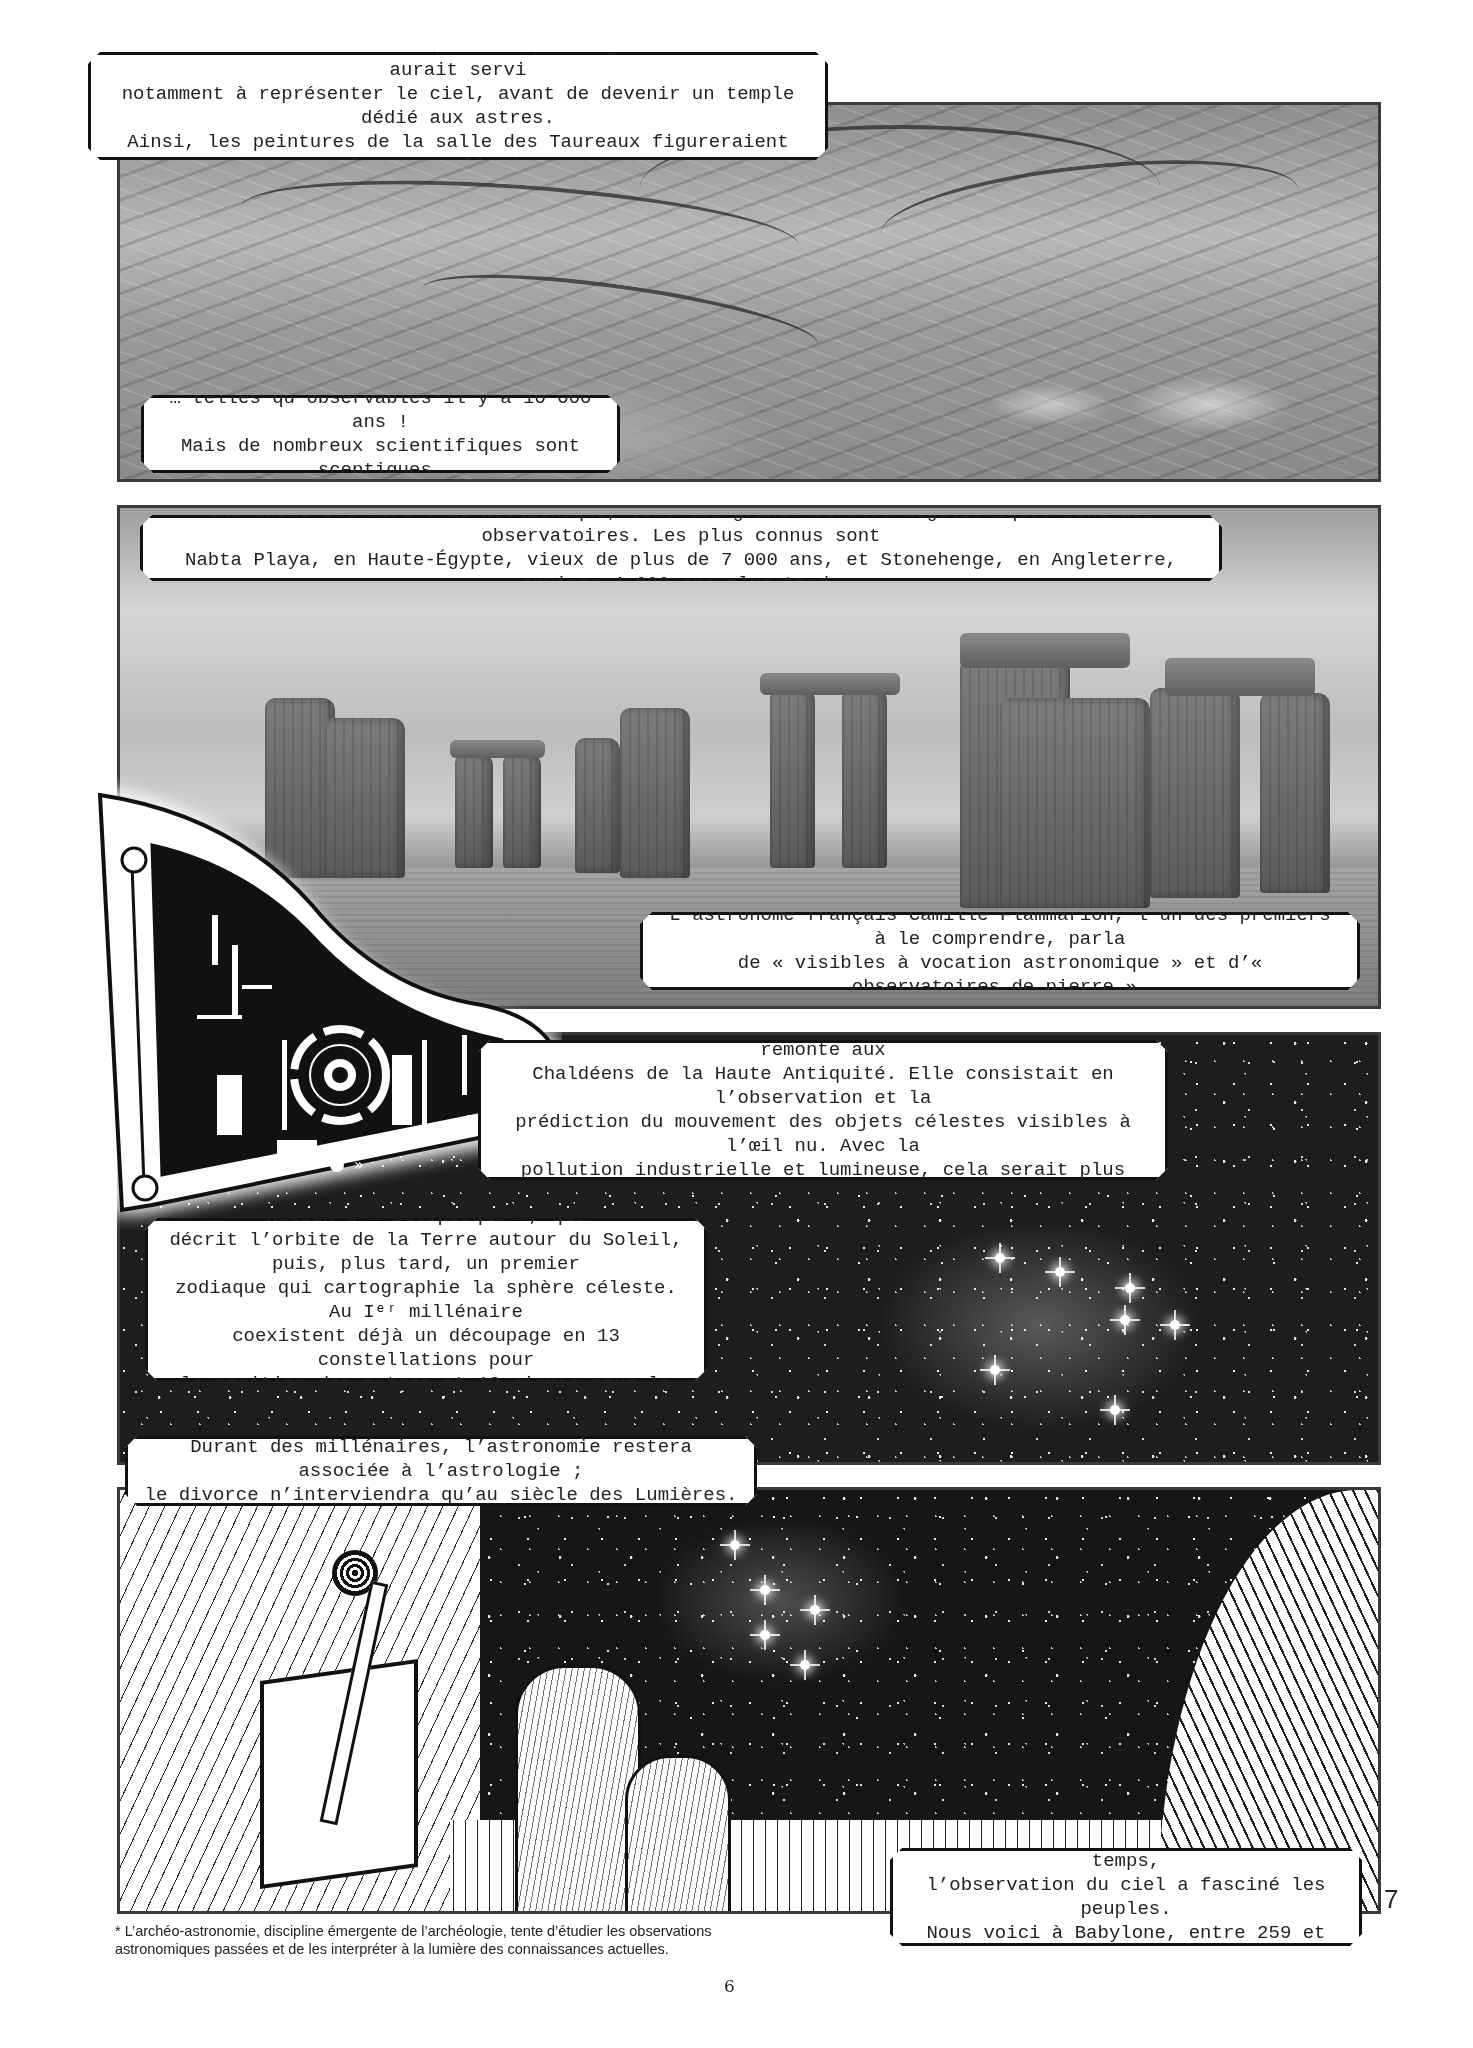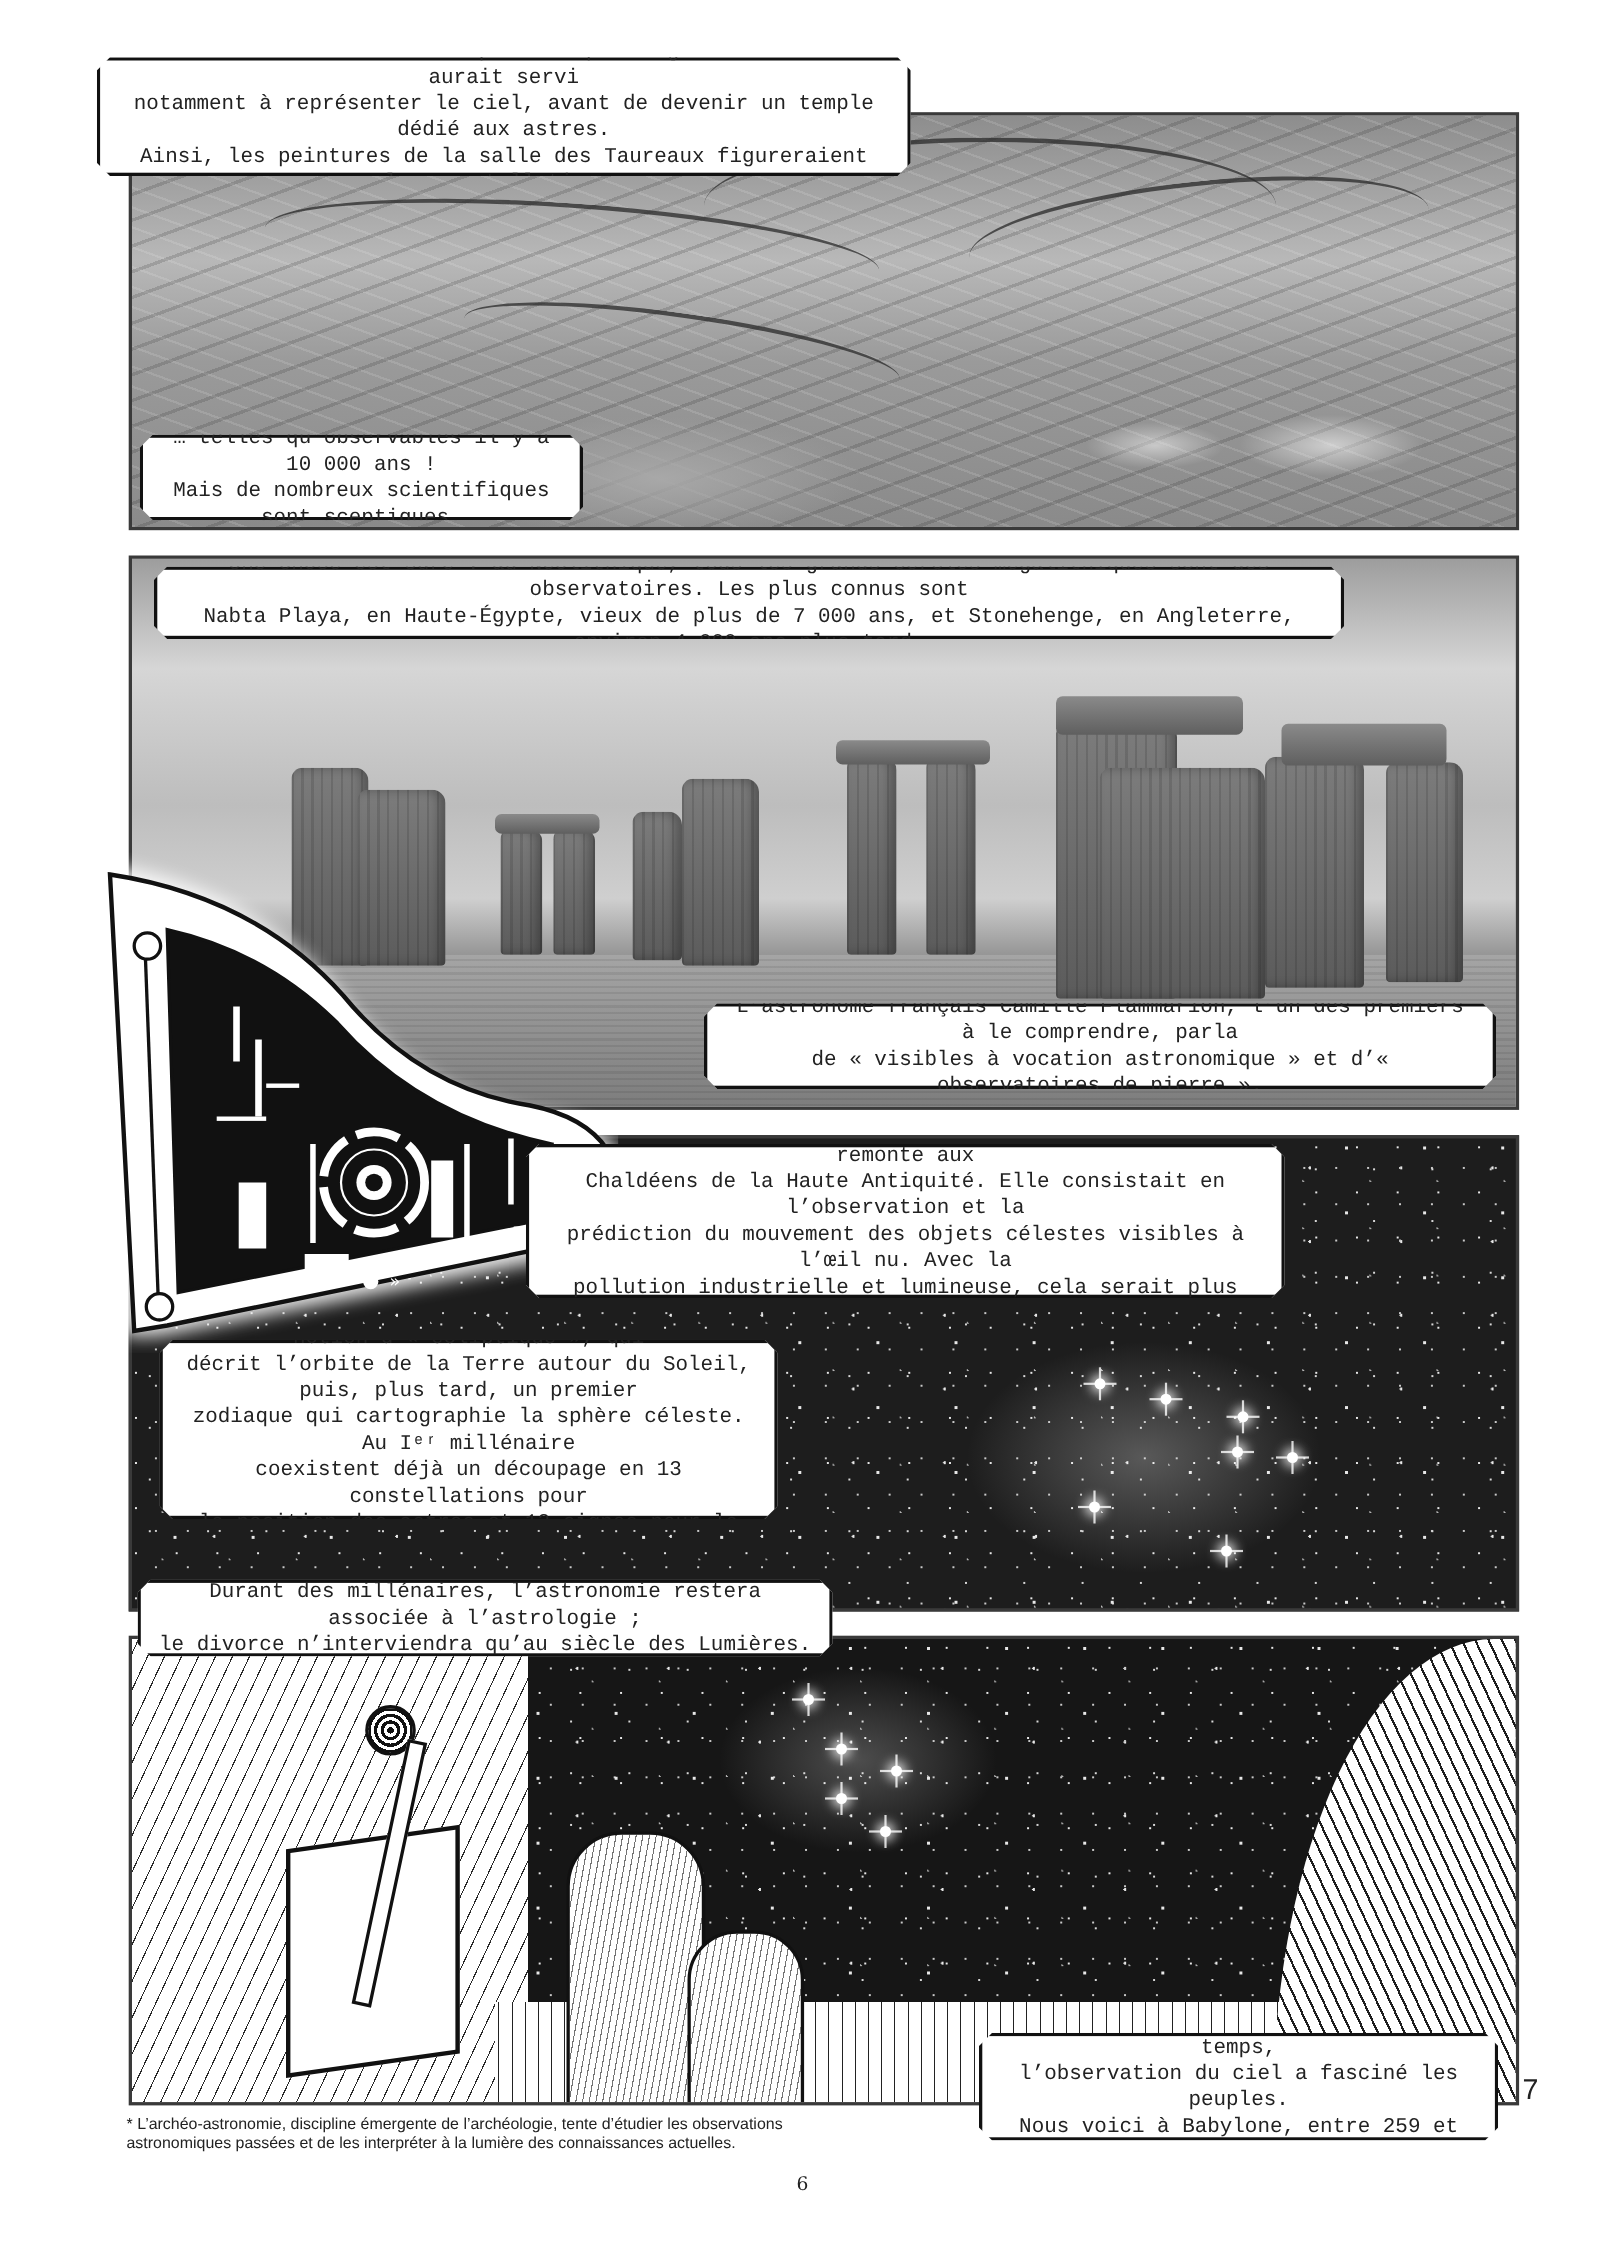--- a/index.html
+++ b/index.html
@@ -185,21 +185,21 @@
     <circle cx="255" cy="390" r="7"></circle>
     <text x="272" y="395">»</text>
   </g>
 </svg>
 
 <div class="caption" style="left:88px; top:52px; width:740px; height:108px;">
   <span class="caption-inner">Certains archéo-astronomes* pensent que la grotte de Lascaux aurait servi
 notamment à représenter le ciel, avant de devenir un temple dédié aux astres.
 Ainsi, les peintures de la salle des Taureaux figureraient les constellations…</span>
 </div>
-<div class="caption" style="left:127px; top:395px; width:403px; height:78px;">
+<div class="caption" style="left:141px; top:395px; width:479px; height:78px;">
   <span class="caption-inner">… telles qu’observables il y a 10 000 ans !
 Mais de nombreux scientifiques sont sceptiques.</span>
 </div>
 <div class="caption" style="left:140px; top:515px; width:1082px; height:66px;">
   <span class="caption-inner">Une chose est sûre : au Néolithique, tous les grands cercles mégalithiques sont des observatoires. Les plus connus sont
 Nabta Playa, en Haute-Égypte, vieux de plus de 7 000 ans, et Stonehenge, en Angleterre, environ 4 000 ans plus tard.</span>
 </div>
 <div class="caption" style="left:640px; top:912px; width:720px; height:78px;">
   <span class="caption-inner">L’astronome français Camille Flammarion, l’un des premiers à le comprendre, parla
 de « visibles à vocation astronomique » et d’« observatoires de pierre ».</span>

